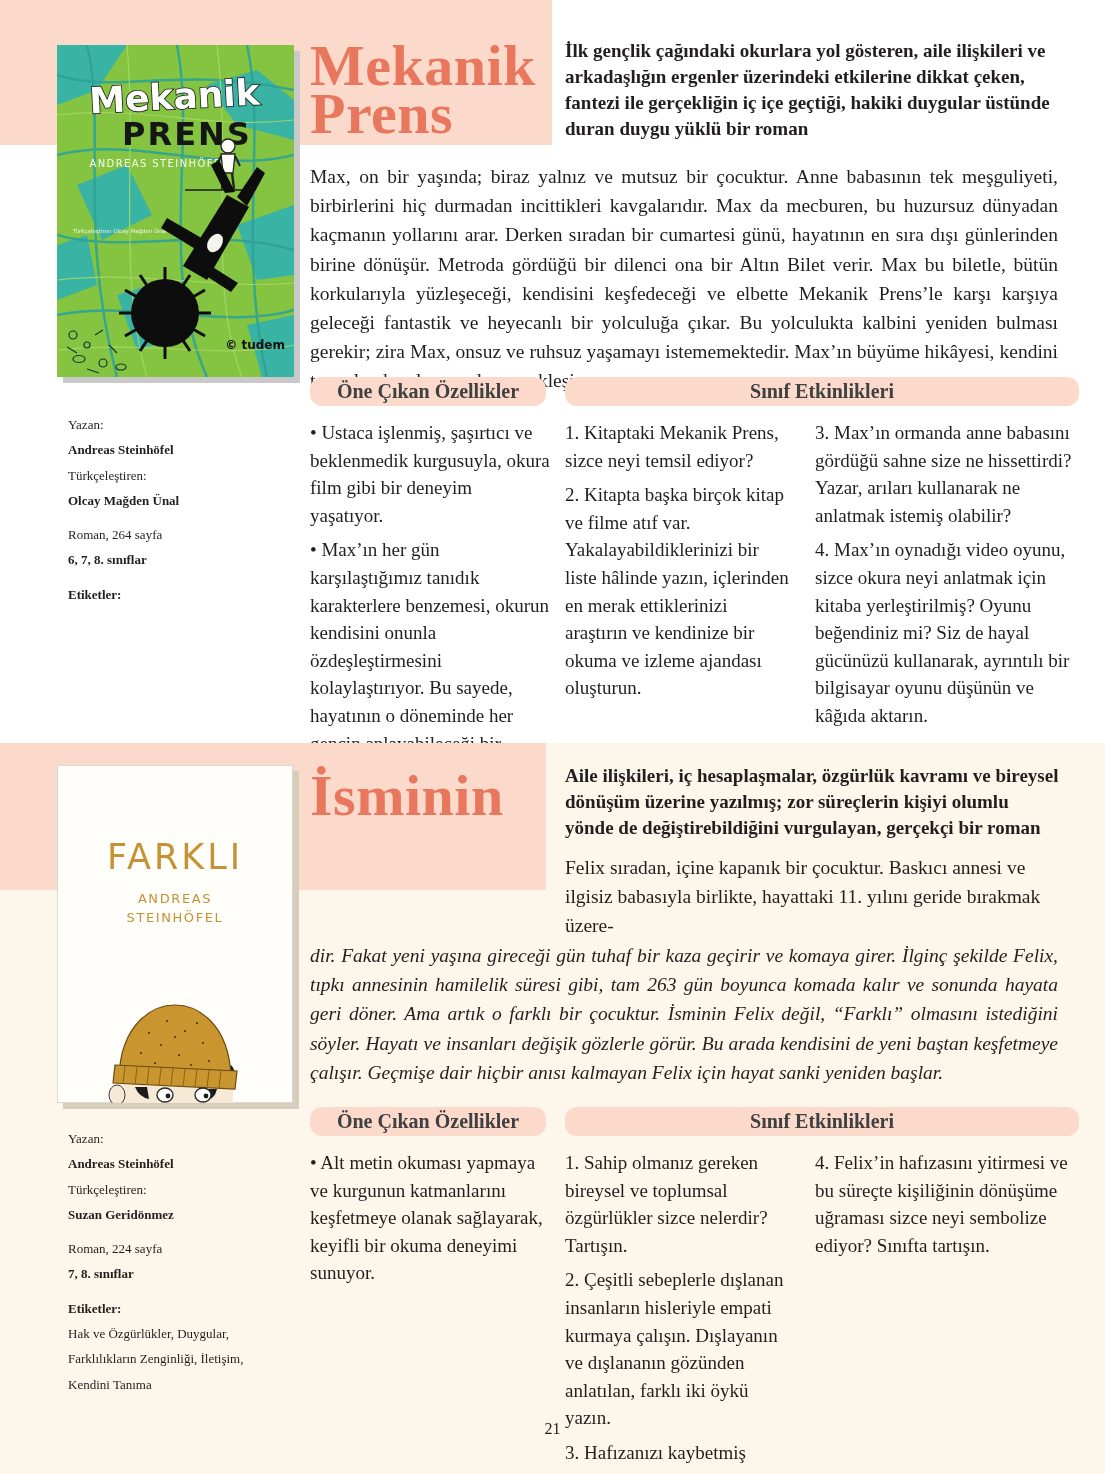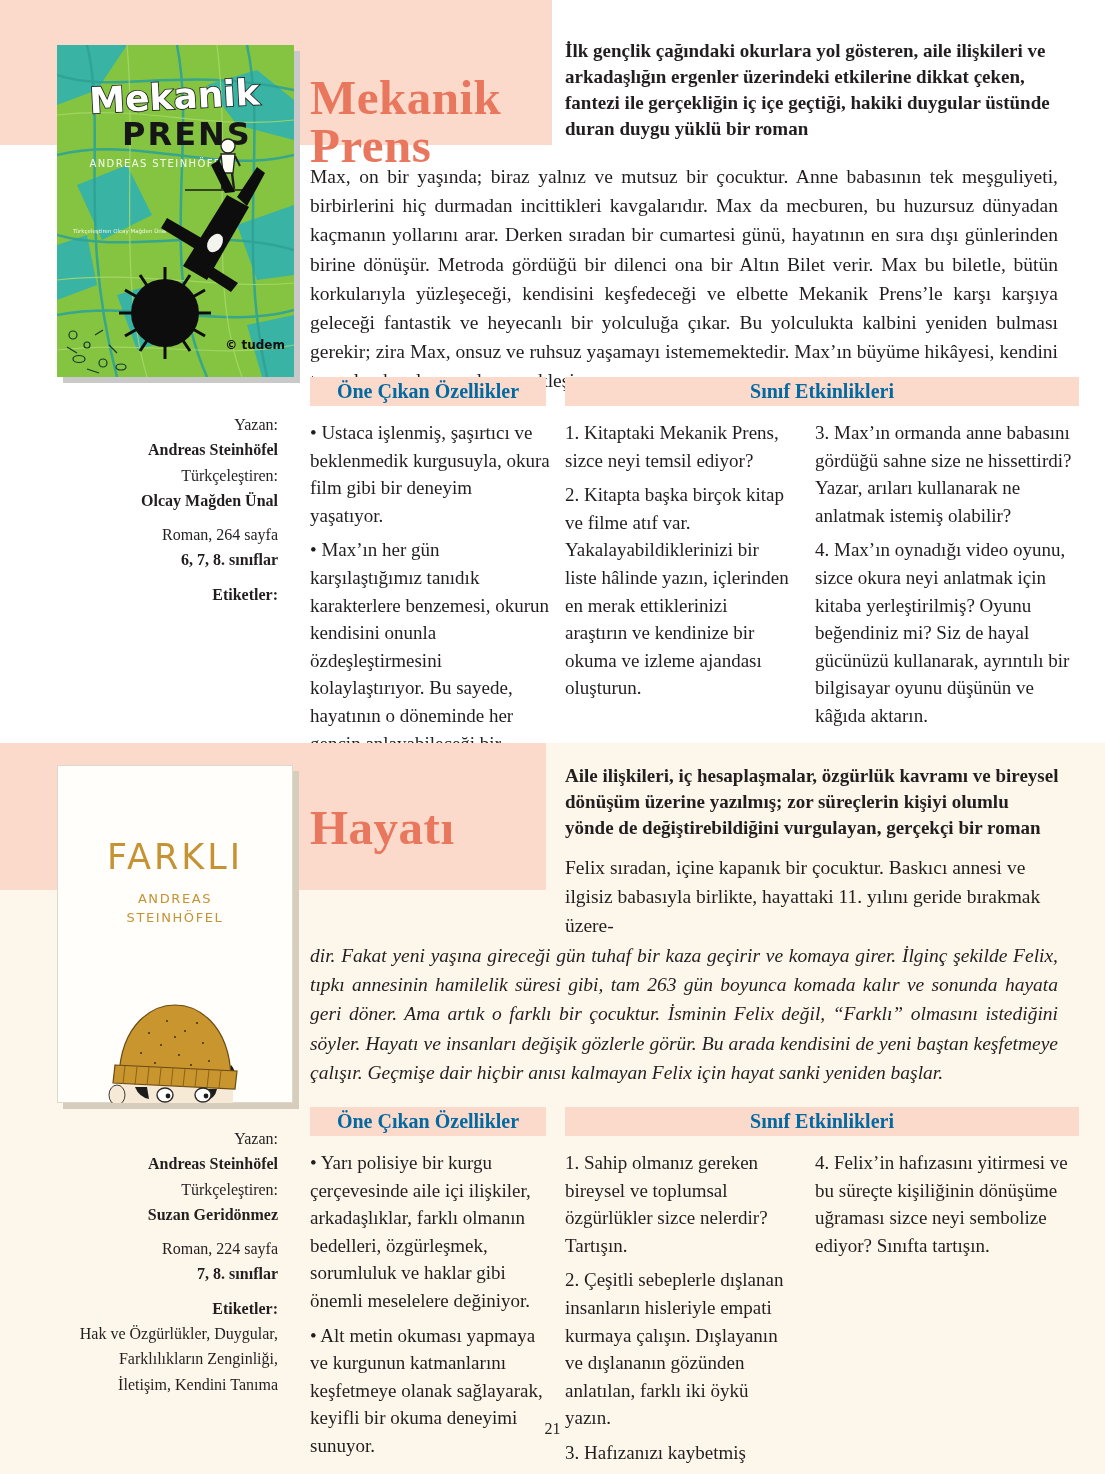--- a/index.html
+++ b/index.html
@@ -19,51 +19,50 @@
   .band-two{ left:0; top:743px; width:546px; height:147px; }
 
   
   .cover{ box-shadow:6px 6px 0 #c9c9c9; }
   .cover1{ left:57px; top:45px; width:237px; height:332px; }
   .cover2{ left:57px; top:765px; width:236px; height:338px; box-shadow:6px 6px 0 #d6cdbd; }
   .cover svg{ display:block; }
 
   
   .book-title{
-    color:#e8775d; font-weight:bold; font-size:49px; line-height:48px;
+    color:#e8775d; font-weight:bold; font-size:58px; line-height:48px;
     letter-spacing:0.5px;
-    margin-top:32px;
   }
   .title1{ left:310px; top:42px; width:250px; }
   .title2{ left:310px; top:772px; width:250px; }
 
   
   .intro{
     font-weight:bold; font-size:19px; line-height:26px; width:496px;
   }
   .intro1{ left:565px; top:38px; }
   .intro2{ left:565px; top:763px; }
 
   
   .bodytext{ font-size:19.5px; line-height:29.2px; text-align:justify; }
   .body1{ left:310px; top:162px; width:748px; }
   .body2-right{ left:565px; top:853px; width:496px; text-align:left; }
   .body2-full{ left:310px; top:941px; width:748px;font-style:italic; }
 
   
-  .info{ width:210px; font-size:16px; line-height:25.3px;text-align:right; }
+  .info{ width:210px; font-size:13px; line-height:25.3px; }
   .info1{ left:68px; top:412px; }
   .info2{ left:68px; top:1126px; }
   .info .b{ font-weight:bold; }
   .info .gap{ height:9px; }
 
   
   .hbar{
     background:#fbd9cb; height:29px; display:flex; align-items:center; justify-content:center;
-    font-weight:bold; font-size:20px; color:#0369a1;
+    font-weight:bold; font-size:20px; color:#404040;border-radius:12px;
   }
   .featbar1{ left:310px; top:377px; width:236px; }
   .actbar1{ left:565px; top:377px; width:514px; }
   .featbar2{ left:310px; top:1107px; width:236px; }
   .actbar2{ left:565px; top:1107px; width:514px; }
 
   
   .col{ font-size:19px; line-height:27.6px; }
   .col p{ margin-bottom:7px; }
   .feats1{ left:310px; top:419px; width:240px; }
@@ -238,21 +237,21 @@
       <g>
         <ellipse cx="108" cy="330" rx="8" ry="7" fill="#ffffff" stroke="#2b2b2b" stroke-width="1.4"></ellipse>
         <ellipse cx="146" cy="330" rx="8" ry="7" fill="#ffffff" stroke="#2b2b2b" stroke-width="1.4"></ellipse>
         <circle cx="111" cy="331" r="2.4" fill="#1c1c1c"></circle>
         <circle cx="149" cy="331" r="2.4" fill="#1c1c1c"></circle>
       </g>
     </g>
   </svg>
 </div>
 
-<h1 class="abs book-title title2">Hayatı</h1>
+<h1 class="abs book-title title2">İsminin</h1>
 
 <p class="abs intro intro2">Aile ilişkileri, iç hesaplaşmalar, özgürlük kavramı ve bireysel dönüşüm üzerine yazılmış; zor süreçlerin kişiyi olumlu yönde de değiştirebildiğini vurgulayan, gerçekçi bir roman</p>
 
 <p class="abs bodytext body2-right">Felix sıradan, içine kapanık bir çocuktur. Baskıcı annesi ve ilgisiz babasıyla birlikte, hayattaki 11. yılını geride bırakmak üzere-</p>
 <p class="abs bodytext body2-full">dir. Fakat yeni yaşına gireceği gün tuhaf bir kaza geçirir ve komaya girer. İlginç şekilde Felix, tıpkı annesinin hamilelik süresi gibi, tam 263 gün boyunca komada kalır ve sonunda hayata geri döner. Ama artık o farklı bir çocuktur. İsminin Felix değil, “Farklı” olmasını istediğini söyler. Hayatı ve insanları değişik gözlerle görür. Bu arada kendisini de yeni baştan keşfetmeye çalışır. Geçmişe dair hiçbir anısı kalmayan Felix için hayat sanki yeniden başlar.</p>
 
 <div class="abs info info2">
   <p>Yazan:</p>
   <p class="b">Andreas Steinhöfel</p>
   <p>Türkçeleştiren:</p>
@@ -262,21 +261,20 @@
   <p class="b">7, 8. sınıflar</p>
   <div class="gap"></div>
   <p class="b">Etiketler:</p>
   <p>Hak ve Özgürlükler, Duygular, Farklılıkların Zenginliği, İletişim, Kendini Tanıma</p>
 </div>
 
 <div class="abs hbar featbar2">Öne Çıkan Özellikler</div>
 <div class="abs hbar actbar2">Sınıf Etkinlikleri</div>
 
 <div class="abs col feats2">
-  <p>• Yarı polisiye bir kurgu çerçevesinde aile içi ilişkiler, arkadaşlıklar, farklı olmanın bedelleri, özgürleşmek, sorumluluk ve haklar gibi önemli meselelere değiniyor.</p>
   <p>• Alt metin okuması yapmaya ve kurgunun katmanlarını keşfetmeye olanak sağlayarak, keyifli bir okuma deneyimi sunuyor.</p>
 </div>
 
 <div class="abs col act2c1">
   <p>1. Sahip olmanız gereken bireysel ve toplumsal özgürlükler sizce nelerdir? Tartışın.</p>
   <p>2. Çeşitli sebeplerle dışlanan insanların hisleriyle empati kurmaya çalışın. Dışlayanın ve dışlananın gözünden anlatılan, farklı iki öykü yazın.</p>
   <p>3. Hafızanızı kaybetmiş olsanız,</p>
 </div>
 
 <div class="abs col act2c2">

